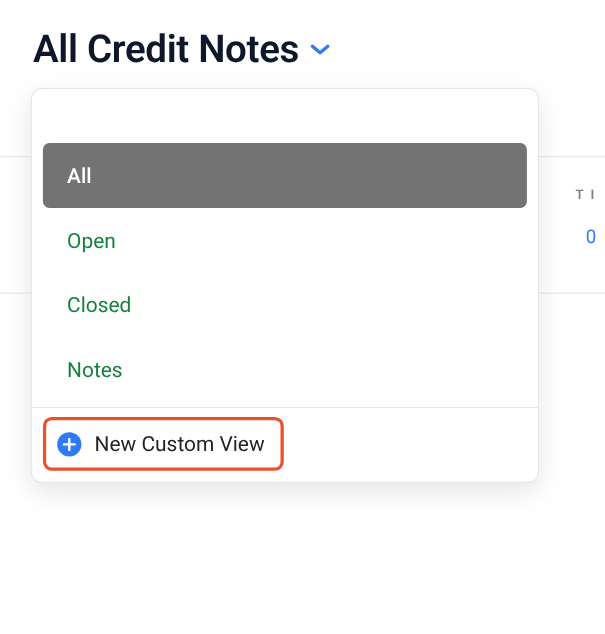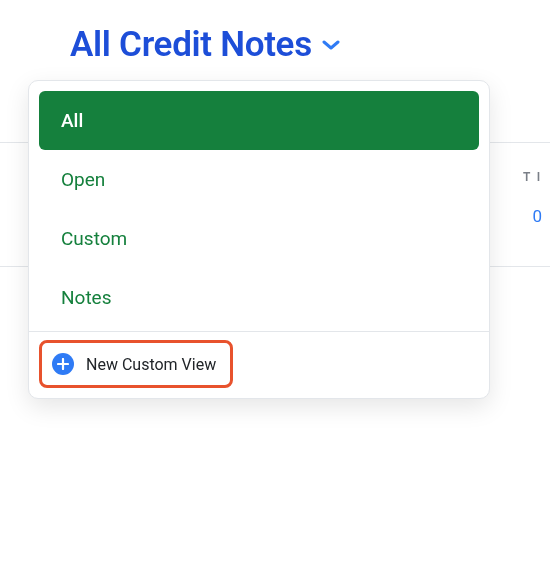--- a/index.html
+++ b/index.html
@@ -14,23 +14,22 @@
     }
     .page-title-row {
       display: flex;
       align-items: center;
       gap: 10px;
       padding: 24px 0 0 30px;
     }
     .page-title {
       font-size: 35px;
       font-weight: 600;
-      color: #1d4ed8;
+      color: #0f172a;
       letter-spacing: -0.3px;
-      margin-left: 40px;
     }
     .chevron-icon {
       display: inline-flex;
       align-items: center;
       color: #2f7bf5;
       cursor: pointer;
     }
     .bg-divider {
       position: absolute;
       left: 0;
@@ -74,40 +73,41 @@
     }
     .dropdown-item {
       padding: 18px 22px;
       font-size: 19px;
       color: #15803d;
       border-radius: 6px;
       cursor: pointer;
       font-weight: 400;
     }
     .dropdown-item.selected {
-      background: #15803d;
+      background: #737373;
       color: #fff;
       font-weight: 500;
+      margin-top: 39px;
     }
     .dropdown-sep {
       height: 1px;
       background: #e3e6ea;
     }
     .dropdown-footer {
       padding: 8px 10px 10px 10px;
     }
     .new-custom-view {
       display: inline-flex;
       align-items: center;
       gap: 12px;
       border: 3px solid #e8522d;
       border-radius: 8px;
       padding: 10px 14px 10px 10px;
       cursor: pointer;
-      font-size: 16px;
+      font-size: 19px;
       color: #212529;
     }
     .plus-icon {
       width: 22px;
       height: 22px;
       border-radius: 50%;
       background: #2f7bf5;
       display: inline-flex;
       align-items: center;
       justify-content: center;
@@ -133,21 +133,21 @@
 
 <div class="dropdown">
   <div class="dropdown-items">
     <div class="dropdown-item selected">
       <span>All</span>
     </div>
     <div class="dropdown-item">
       <span>Open</span>
     </div>
     <div class="dropdown-item">
-      <span>Custom</span>
+      <span>Closed</span>
     </div>
     <div class="dropdown-item">
       <span>Notes</span>
     </div>
   </div>
   <div class="dropdown-sep"></div>
   <div class="dropdown-footer">
     <div class="new-custom-view">
       <span class="plus-icon">
         <svg width="12" height="12" viewBox="0 0 12 12">

